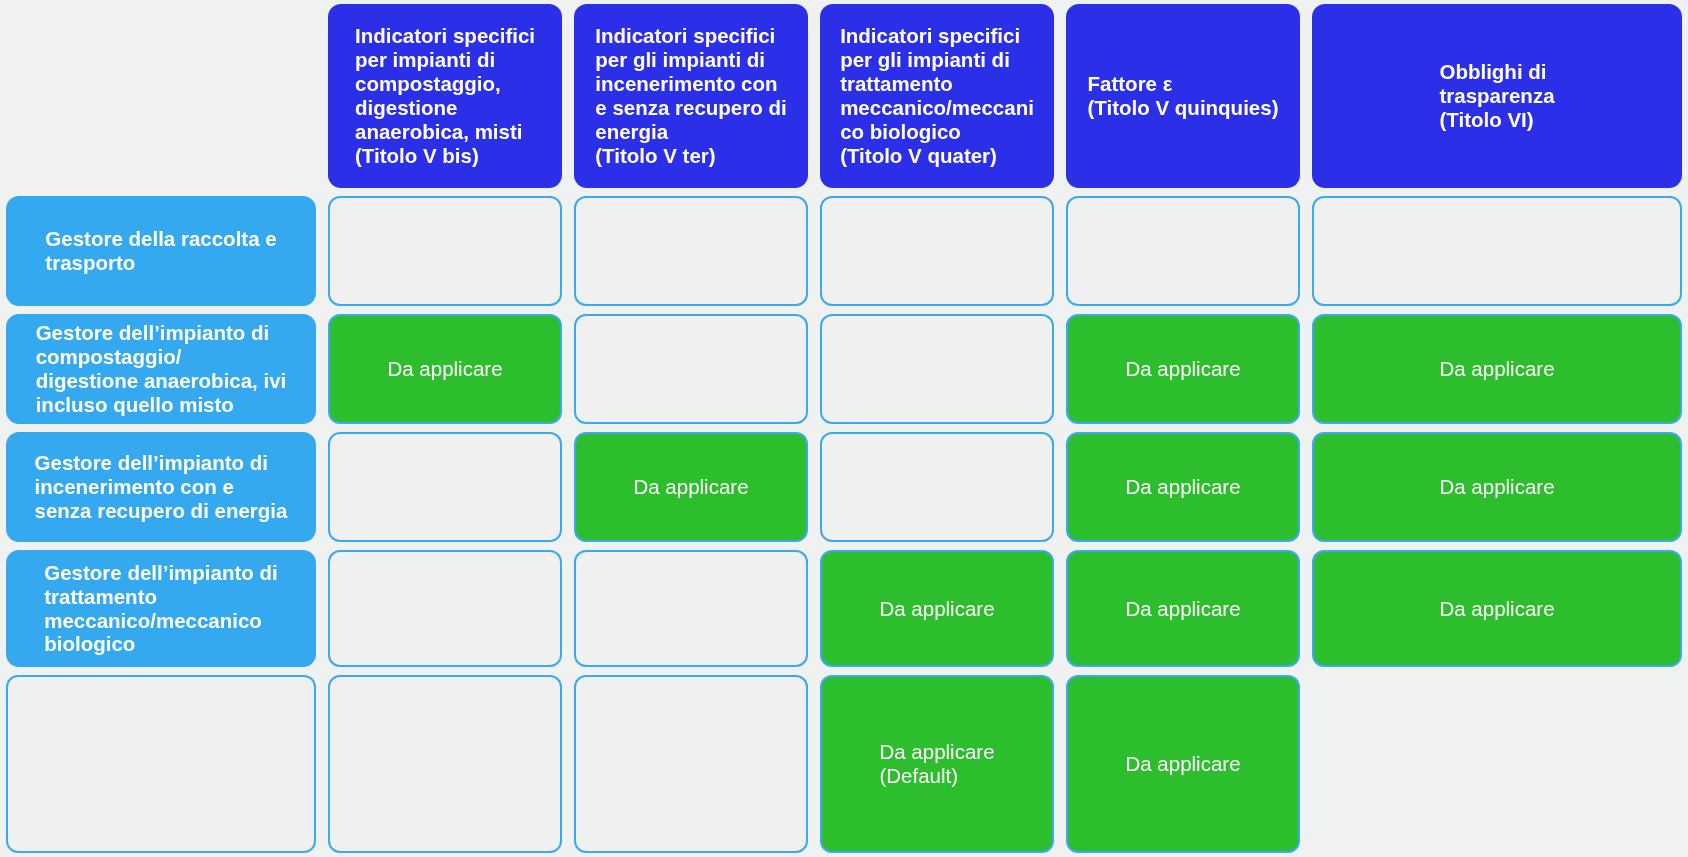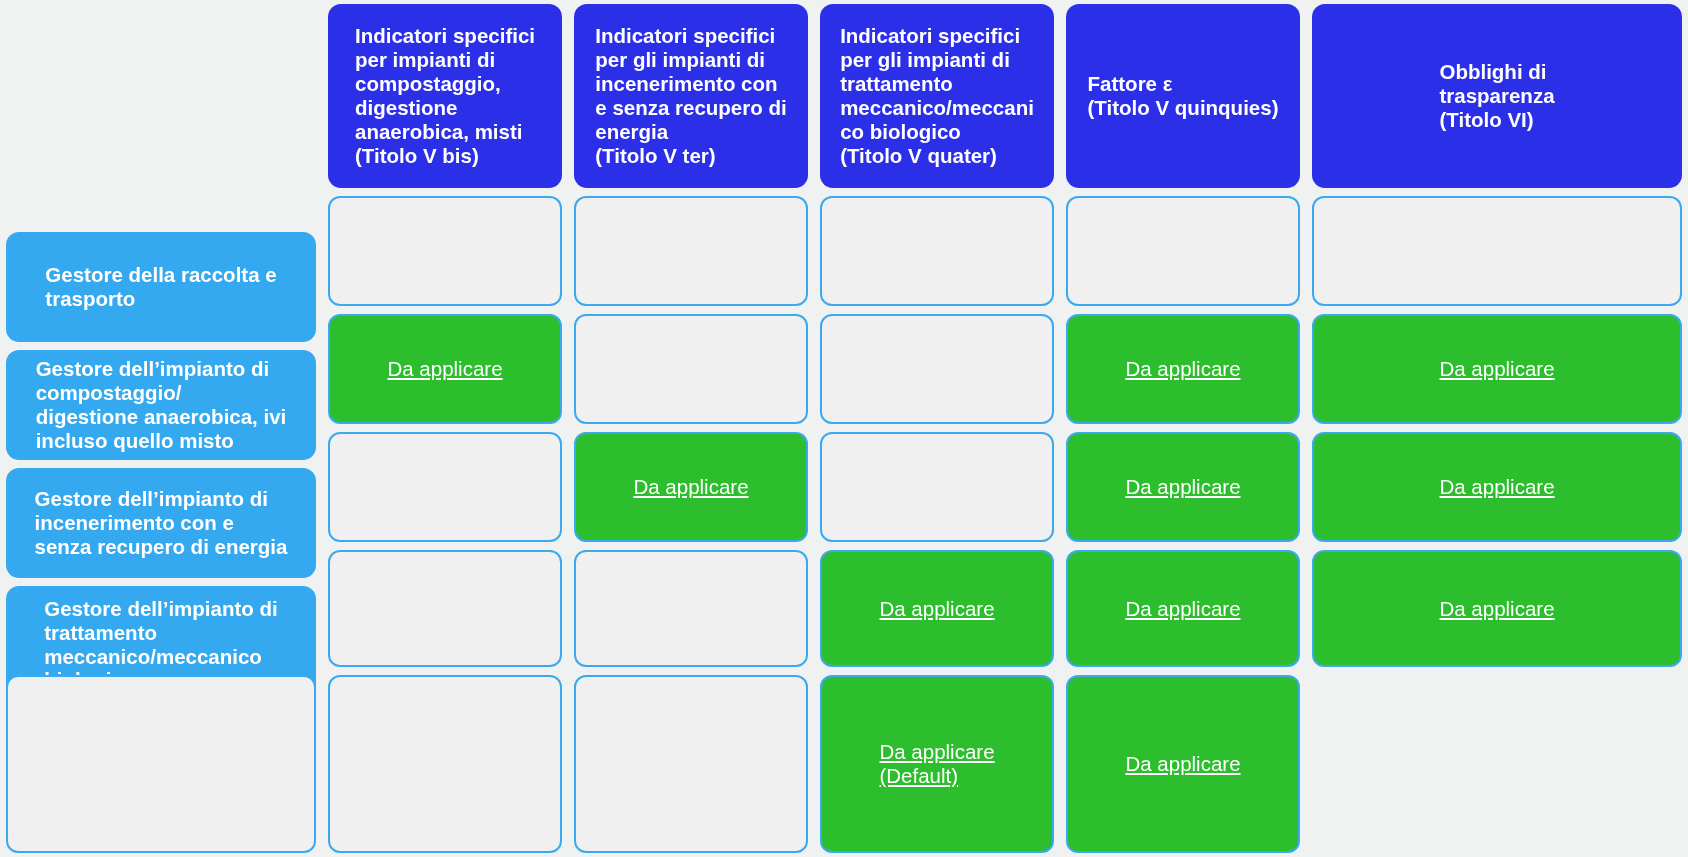--- a/index.html
+++ b/index.html
@@ -58,36 +58,34 @@
   }
 
   
   .row-head {
     background: #34a9ef;
     color: #ffffff;
     font-weight: bold;
     font-size: 20.5px;
     padding: 6px 16px;
     border-radius: 13px;
-    margin-top: 36px;
   }
 
   
   .data {
     border: 2px solid #3aa9ee;
     border-radius: 12px;
     font-size: 20.5px;
     color: #ffffff;
   }
   .data.empty {
     background: #f0f0f0;
   }
   .data.filled {
     background: #2cbe2c;
-    text-decoration: underline;
   }
 </style>
 </head>
 <body>
 
 <div id="matrix">
 
   <div class="cell-wrap">
     <div class="cell corner"></div>
   </div>

